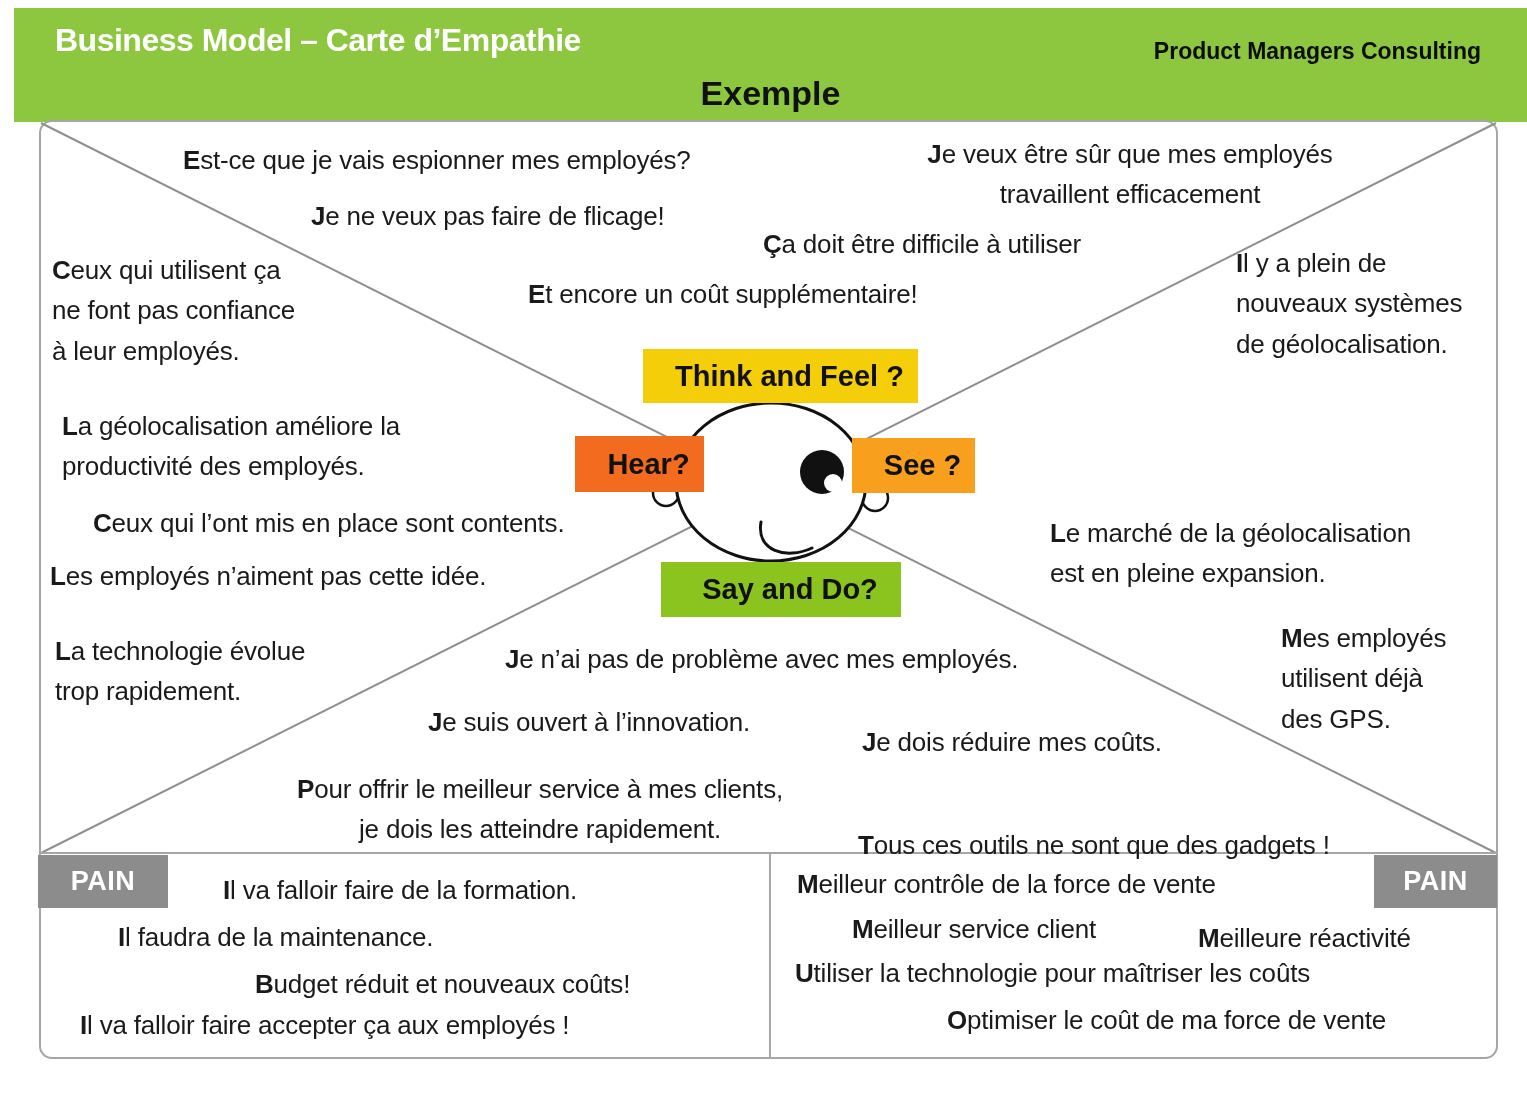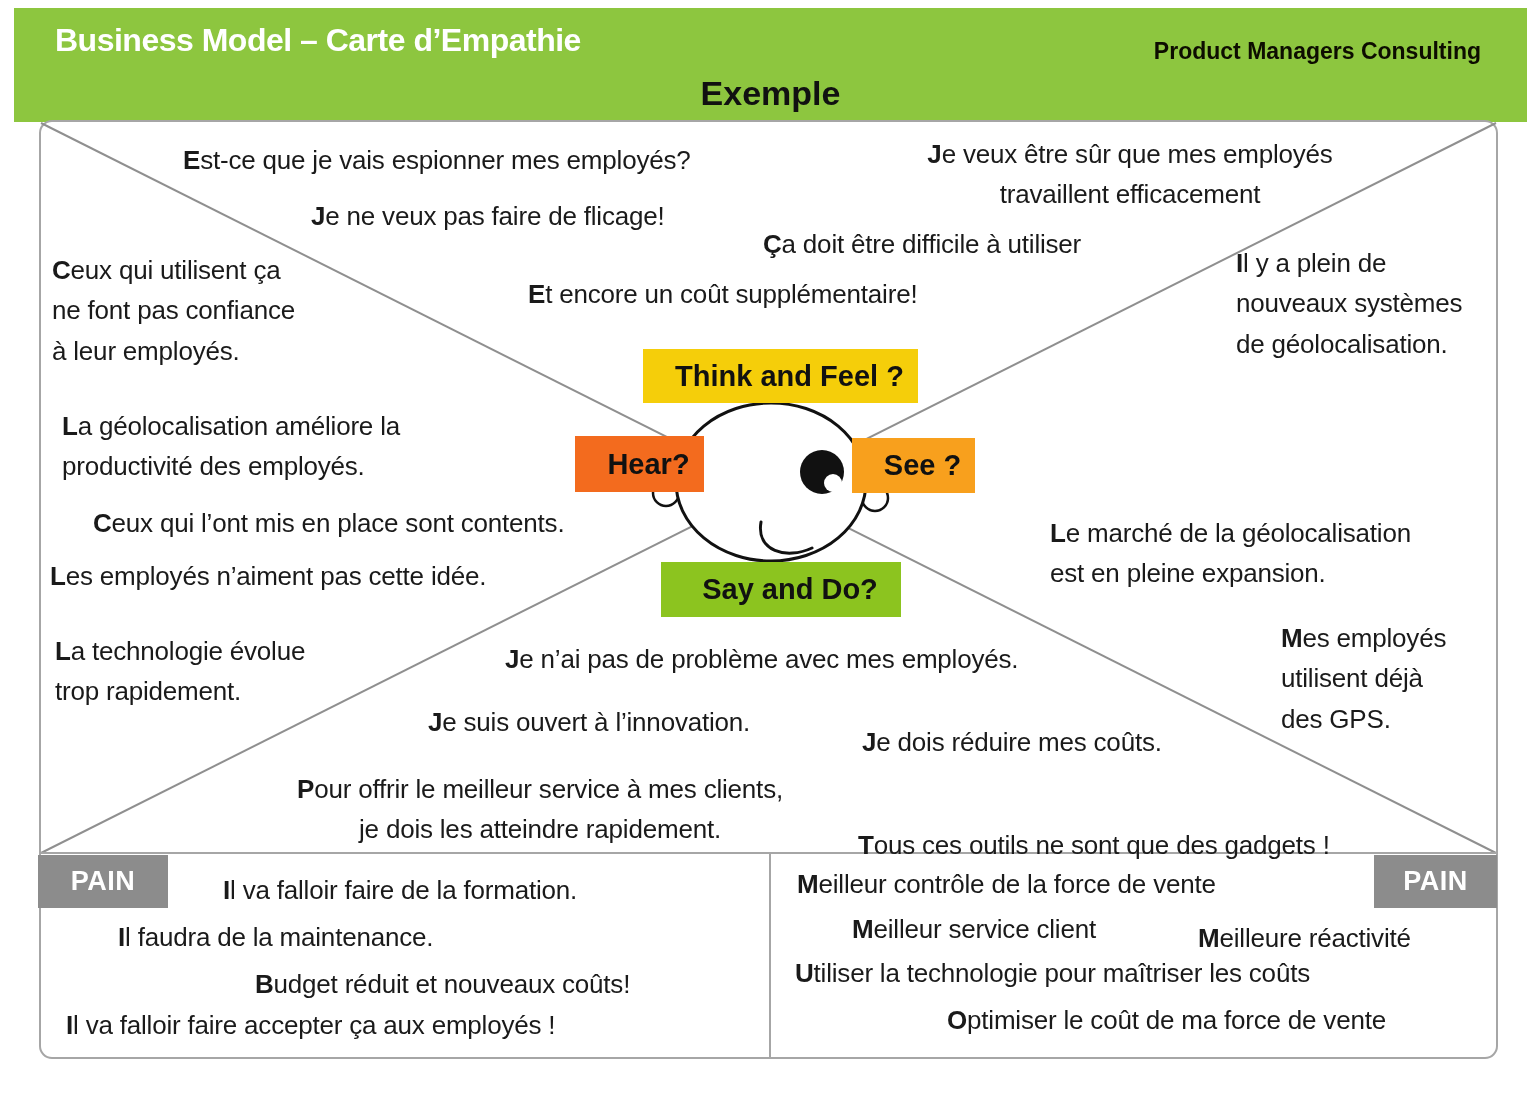--- a/index.html
+++ b/index.html
@@ -101,21 +101,21 @@
   <div class="q" style="left:505px; top:639px;"><b>J</b>e n’ai pas de problème avec mes employés.</div>
   <div class="q" style="left:428px; top:702px;"><b>J</b>e suis ouvert à l’innovation.</div>
   <div class="q" style="left:862px; top:722px;"><b>J</b>e dois réduire mes coûts.</div>
   <div class="q center" style="left:240px; top:769px; width:600px;"><b>P</b>our offrir le meilleur service à mes clients,
 je dois les atteindre rapidement.</div>
   <div class="q" style="left:858px; top:800px;margin-top:25px;"><b>T</b>ous ces outils ne sont que des gadgets !</div>
 
   <div class="q" style="left:223px; top:870px;"><b>I</b>l va falloir faire de la formation.</div>
   <div class="q" style="left:118px; top:917px;"><b>I</b>l faudra de la maintenance.</div>
   <div class="q" style="left:255px; top:964px;"><b>B</b>udget réduit et nouveaux coûts!</div>
-  <div class="q" style="left:66px; top:1005px;text-align:center;"><b>I</b>l va falloir faire accepter ça aux employés !</div>
+  <div class="q" style="left:80px; top:1005px;text-align:center;"><b>I</b>l va falloir faire accepter ça aux employés !</div>
 
   <div class="q" style="left:797px; top:864px;"><b>M</b>eilleur contrôle de la force de vente</div>
   <div class="q" style="left:852px; top:909px;"><b>M</b>eilleur service client</div>
   <div class="q" style="left:1198px; top:918px;"><b>M</b>eilleure réactivité</div>
   <div class="q" style="left:795px; top:953px;"><b>U</b>tiliser la technologie pour maîtriser les coûts</div>
   <div class="q" style="left:947px; top:1000px;"><b>O</b>ptimiser le coût de ma force de vente</div>
 
 </div>
 
 </body></html>

